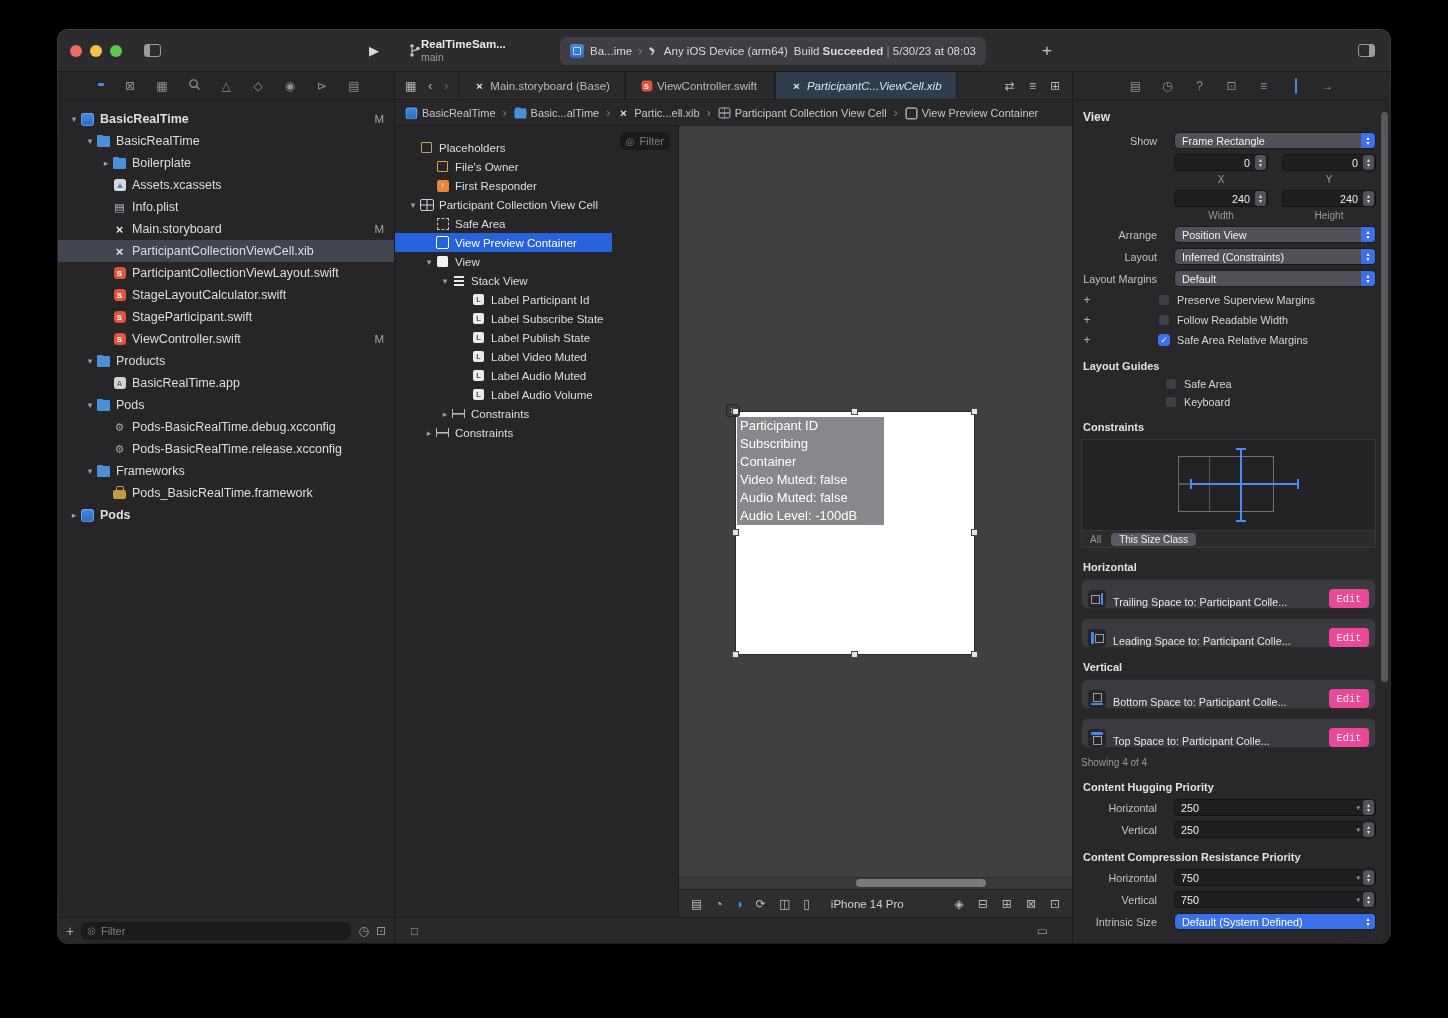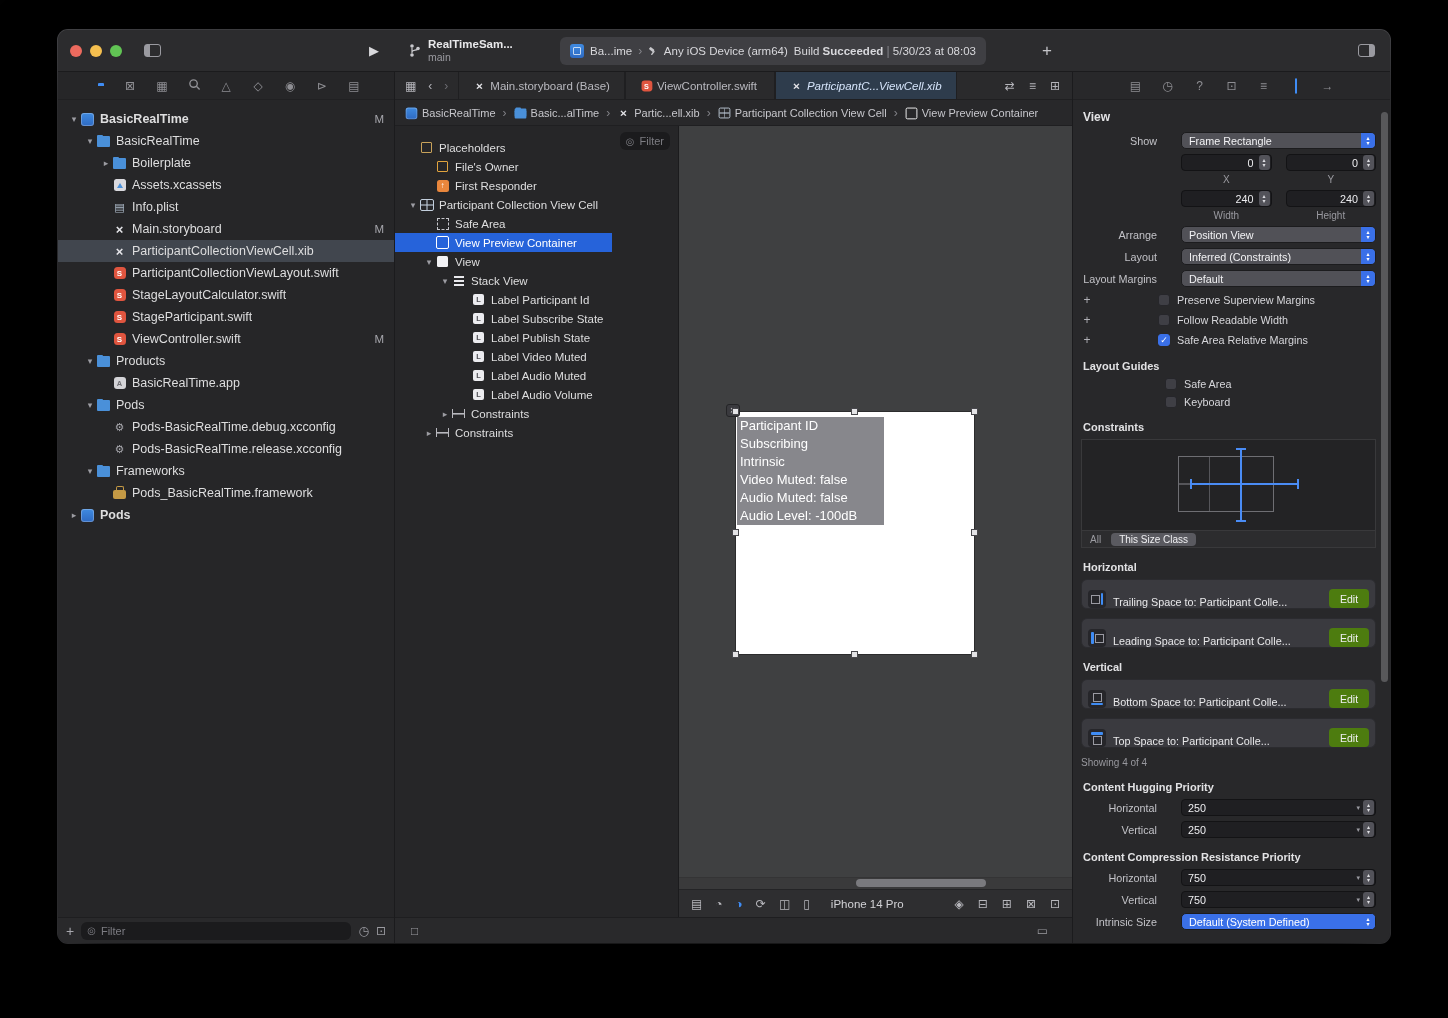--- a/index.html
+++ b/index.html
@@ -10,21 +10,21 @@
   
   .toolbar{height:42px;background:#2c2c2e;border-bottom:1px solid #1b1b1d;display:flex;align-items:center;position:relative}
   .tb-left{width:337px;flex:none;display:flex;align-items:center;position:relative;height:100%}
   .traffic{display:flex;gap:8px;margin-left:12px}
   .tl{width:12px;height:12px;border-radius:50%}
   .tl.red{background:#ec6a5e}.tl.yellow{background:#f5bf4f}.tl.green{background:#61c454}
   .panel-toggle{width:17px;height:13px;border:1.4px solid #9a9aa0;border-radius:3px;position:relative;margin-left:22px}
   .panel-toggle.left::before{content:"";position:absolute;left:0;top:0;bottom:0;width:5px;background:#9a9aa0}
   .panel-toggle.right::before{content:"";position:absolute;right:0;top:0;bottom:0;width:5px;background:#9a9aa0}
   .play-btn{position:absolute;right:16px;color:#d9d9dc;font-size:13px;cursor:default}
-  .scheme{display:flex;align-items:center;gap:7px;margin-left:14px}
+  .scheme{display:flex;align-items:center;margin-left:14px}
   .scheme-txt{display:flex;flex-direction:column;line-height:1.15}
   .scheme-name{font-size:11.5px;color:#e8e8ea;font-weight:700}
   .scheme-sub{font-size:10.5px;color:#9a9aa0}
   .status-pill{position:absolute;left:502px;top:7px;width:426px;height:28px;background:#3f3f43;border-radius:6px;
                display:flex;align-items:center;padding:0 10px;gap:6px;font-size:11.5px;color:#d8d8dc;white-space:nowrap;overflow:hidden}
   .status-sep{color:#85858a;font-size:12px}
   .status-right{margin-left:auto;color:#d8d8dc}
   .status-right b{font-weight:700}
   .tb-plus{position:absolute;left:984px;font-size:17px;color:#c6c6ca}
   .tb-right-toggle{position:absolute;right:15px;top:14px}
@@ -133,21 +133,21 @@
   .main-bottom .right{margin-left:auto;margin-right:8px}
   
   .insp-iconbar{height:28px;flex:none;border-bottom:1px solid #202022;display:flex;align-items:center;justify-content:center;gap:17px;color:#8e8e93;font-size:12px}
   .insp-iconbar .g{width:15px;text-align:center}
   .ruler-icn{width:15px;height:9px;border:1.3px solid #3f8cf4;border-radius:2px;
              background:repeating-linear-gradient(90deg,transparent 0 2.5px,#3f8cf4 2.5px 3.6px) top/100% 4px no-repeat}
   .insp-content{flex:1;overflow:hidden;padding:6px 14px 0 8px}
   .insp-title{font-size:12px;font-weight:700;color:#e4e4e6;margin:4px 0 8px 2px}
   .ihead{font-size:11px;font-weight:700;color:#e2e2e4;margin:13px 0 6px 2px}
   .irow{display:flex;align-items:center;margin:5px 0}
-  .ilabel{width:76px;flex:none;text-align:right;margin-right:24px;font-size:10.8px;color:#c2c2c7;white-space:nowrap}
+  .ilabel{width:76px;flex:none;text-align:right;margin-right:17px;font-size:10.8px;color:#c2c2c7;white-space:nowrap}
   .popup{flex:1;height:17px;background:#515157;border:1px solid #1c1c1e;border-radius:5px;display:flex;align-items:center;overflow:hidden}
   .popup-val{flex:1;padding:0 7px;font-size:10.8px;color:#f2f2f4;white-space:nowrap;overflow:hidden}
   .popup-cap{width:14px;align-self:stretch;background:#3a70e8;display:flex;flex-direction:column;align-items:center;justify-content:center;color:#fff;flex:none}
   .popup-cap i,.stepper i{font-style:normal;font-size:6px;line-height:4.5px}
   .popup.bluefill{background:#3a70e8}
   .popup.bluefill .popup-val{color:#fff}
   .dual{flex:1;display:flex;gap:14px}
   .numfield{flex:1;height:17px;background:#1f1f22;border:1px solid #131315;border-radius:4px;display:flex;align-items:center}
   .numfield .val{flex:1;text-align:right;padding-right:5px;font-size:10.8px;color:#ededf0}
   .stepper{width:11px;height:15px;background:#53535a;border-radius:3px;display:flex;flex-direction:column;align-items:center;justify-content:center;margin-right:1px;color:#dcdce0;flex:none}
@@ -168,21 +168,21 @@
   .cd-bluev::before,.cd-bluev::after{content:"";position:absolute;left:-4px;width:10px;height:2px;background:#4a8cf5}
   .cd-bluev::before{top:0}.cd-bluev::after{bottom:0}
   .cd-blueh{position:absolute;left:108px;right:76px;top:43px;height:2px;background:#4a8cf5}
   .cd-blueh::before,.cd-blueh::after{content:"";position:absolute;top:-4px;width:2px;height:10px;background:#4a8cf5}
   .cd-blueh::before{left:0}.cd-blueh::after{right:0}
   .cd-filter{height:17px;background:#2c2c2e;border:1px solid #39393b;border-top:none;display:flex;align-items:center;gap:10px;padding:0 8px;margin-bottom:4px}
   .cd-all{font-size:10px;color:#9c9ca2}
   .cd-sizeclass{font-size:10px;color:#f0f0f2;background:#5a5a60;border-radius:4px;padding:1px 8px}
   .ccard{height:30px;background:#3a3a3f;border:1px solid #2b2b2f;border-radius:6px;display:flex;align-items:flex-end;padding:0 6px;margin-bottom:9px;gap:7px}
   .clabel{flex:1;font-size:10.8px;color:#e8e8ea;white-space:nowrap;overflow:hidden;text-overflow:ellipsis}
-  .edit-btn{flex:none;width:40px;height:19px;background:#4d7c0f;border:none;border-radius:4px;color:#f0f0f2;font-size:10.5px;font-family:Liberation Sans, sans-serif}
+  .edit-btn{flex:none;width:40px;height:19px;background:#ec4899;border:none;border-radius:4px;color:#f0f0f2;font-size:10.5px;font-family:Liberation Mono, monospace}
   .cicn{width:18px;height:18px;background:#26262a;border-radius:4px;position:relative;flex:none}
   .cicn::before{content:"";position:absolute;width:7px;height:7px;border:1.2px solid #9a9aa2;top:5px;left:5px}
   .cicn::after{content:"";position:absolute;background:#3f8cf4;border-radius:1px}
   .cicn[data-icon="trailing"]::before{left:3px}
   .cicn[data-icon="trailing"]::after{right:3px;top:3px;bottom:3px;width:2.5px}
   .cicn[data-icon="leading"]::before{left:7px}
   .cicn[data-icon="leading"]::after{left:3px;top:3px;bottom:3px;width:2.5px}
   .cicn[data-icon="bottom"]::before{top:3px}
   .cicn[data-icon="bottom"]::after{bottom:3px;left:3px;right:3px;height:2.5px}
   .cicn[data-icon="top"]::before{top:7px}
@@ -576,21 +576,21 @@
         <div class="canvas-col">
           <div class="canvas">
             <div class="preview-view">
               <span class="close-chip">×</span>
               <div class="stack-overlay">
 
                   <div class="pv-label">Participant ID</div>
 
                   <div class="pv-label">Subscribing</div>
 
-                  <div class="pv-label">Intrinsic</div>
+                  <div class="pv-label">Container</div>
 
                   <div class="pv-label">Video Muted: false</div>
 
                   <div class="pv-label">Audio Muted: false</div>
 
                   <div class="pv-label">Audio Level: -100dB</div>
                 </div>
               <span class="handle h-tl"></span>
               <span class="handle h-tm"></span>
               <span class="handle h-tr"></span>

